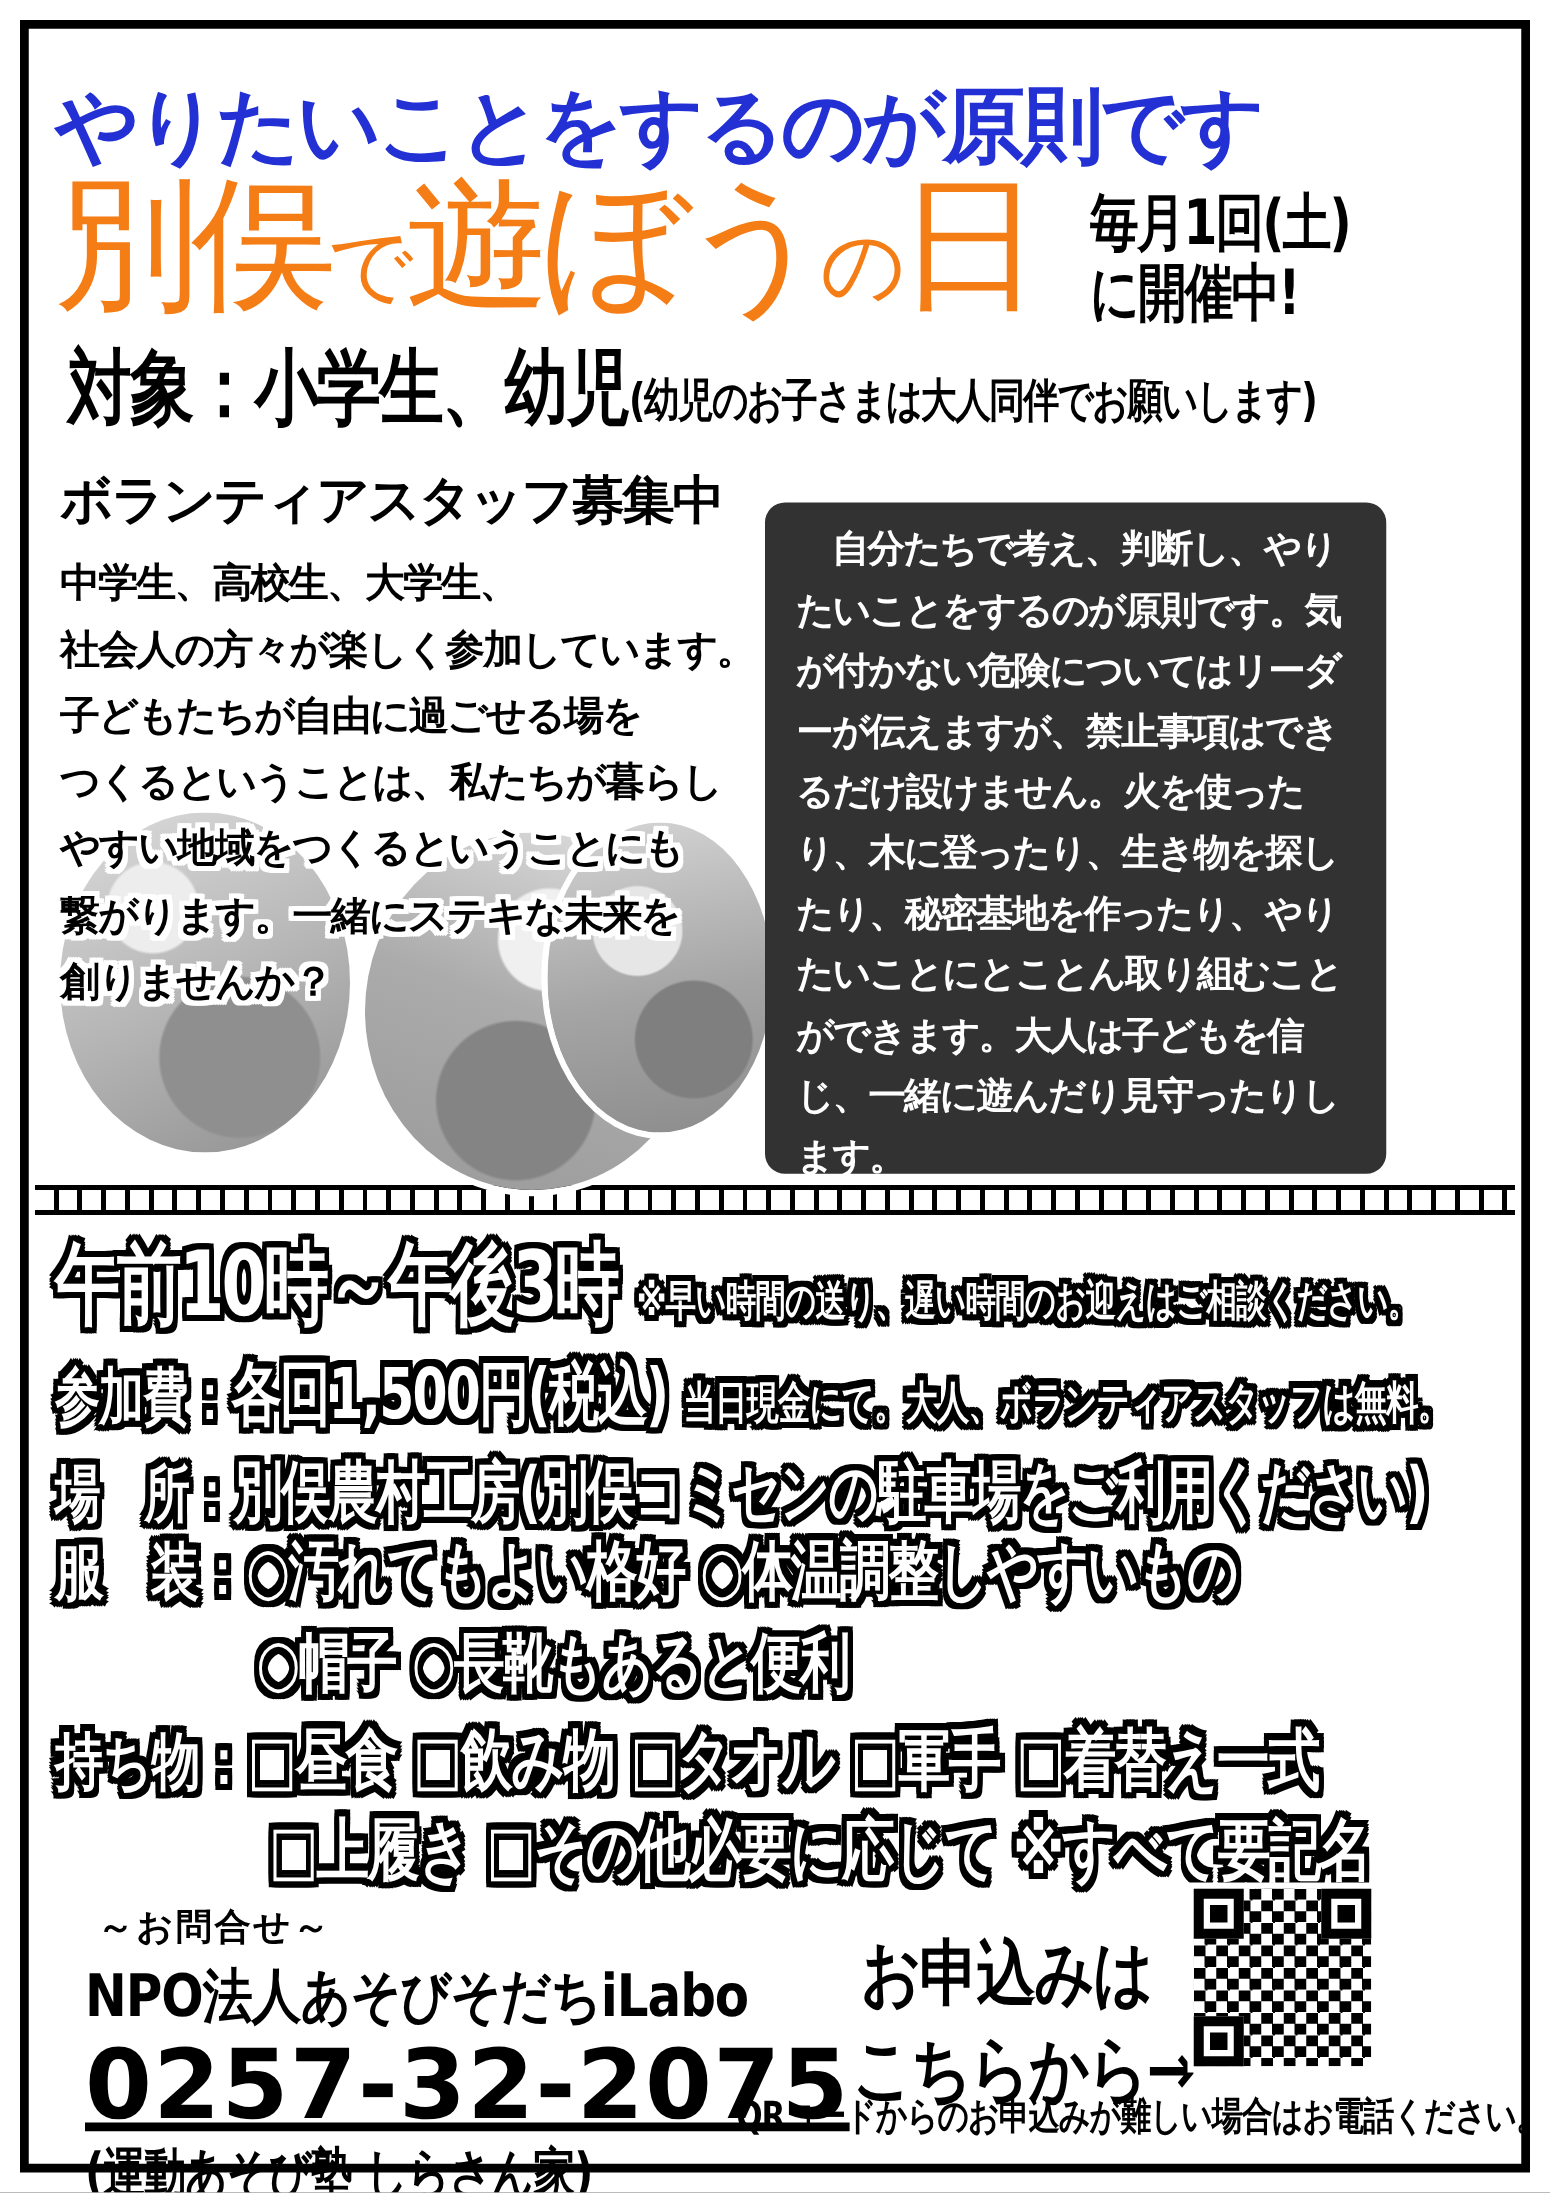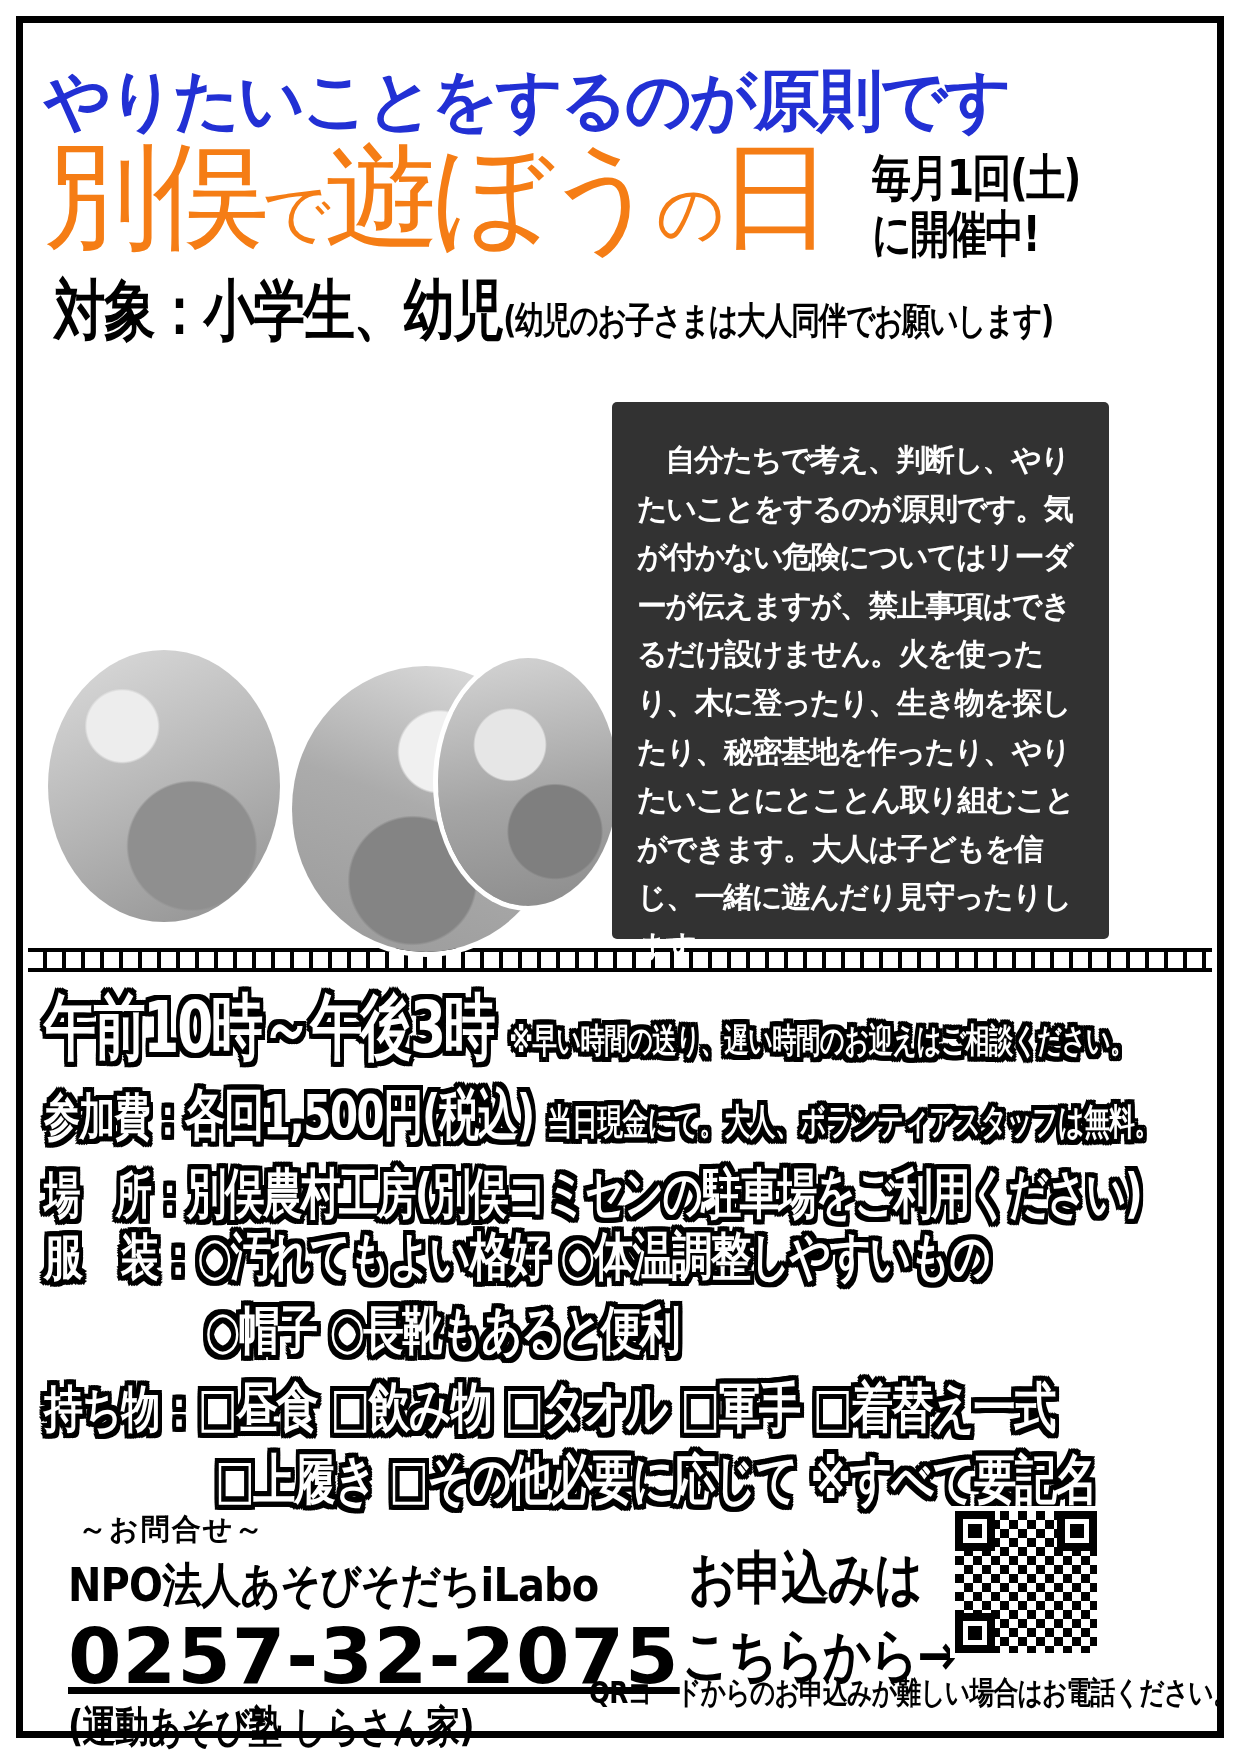--- a/index.html
+++ b/index.html
@@ -39,21 +39,21 @@
   .target-main { font-size:66px; font-weight:bold; color:#000; letter-spacing:-2px; }
   .target-note { font-size:37px; font-weight:bold; color:#000; letter-spacing:-2px; }
 
   
   .volunteer { left:48px; top:372px; z-index:3; }
   .v-head { font-size:42px; font-weight:bold; letter-spacing:-2px; margin-bottom:12px; color:#000; }
   .v-line { font-size:32px; font-weight:bold; letter-spacing:-1.5px; line-height:1.66; white-space:nowrap; }
 
   
   .principle { left:612px; top:402px; width:497px; height:537px; box-sizing:border-box;
-    background:var(--box-dark); border-radius:5px; padding:34px 25px; z-index:2; white-space:normal; }
+    background:var(--box-dark); border-radius:16px; padding:14px 25px; z-index:2; white-space:normal; }
   .principle p { margin:0; color:#fff; font-size:30px; font-weight:bold;
     letter-spacing:-1.5px; line-height:1.62; }
 
   
   .ph { position:absolute; border-radius:50%; z-index:1; box-shadow:0 0 0 5px #fff; }
   .ph1 { left:48px;  top:650px; width:232px; height:272px;
     background:radial-gradient(circle at 32% 28%, #ededed 0 14%, rgba(0,0,0,0) 15%),
                radial-gradient(circle at 62% 72%, #8f8f8f 0 26%, rgba(0,0,0,0) 27%),
                linear-gradient(155deg,#dcdcdc,#b3b3b3 55%,#909090); }
   .ph2 { left:292px; top:666px; width:268px; height:286px;
@@ -83,21 +83,21 @@
   .place-main { font-size:54px; letter-spacing:-2px; }
   .clothes-row { left:44px; top:1222px; transform:scaleX(0.78); }
   .clothes-main { font-size:52px; letter-spacing:-2px; }
   .clothes-row2 { left:205px; top:1296px; transform:scaleX(0.78); }
   .items-row { left:44px; top:1372px; transform:scaleX(0.78); }
   .items-main { font-size:54px; letter-spacing:-2px; }
   .items-row2 { left:215px; top:1444px; transform:scaleX(0.78); }
 
   
   .contact { left:68px; top:1510px; color:#000; }
-  .c-head { font-size:29px; font-weight:bold; letter-spacing:2px; margin:0 0 4px 10px; }
+  .c-head { font-size:29px; font-weight:bold; letter-spacing:2px; margin:12px 0 4px 10px; }
   .c-org { font-size:47px; font-weight:bold; letter-spacing:-1px;
     transform:scaleX(0.85); transform-origin:left top; }
   .c-phone { font-size:77px; font-weight:bold; letter-spacing:1px; line-height:1.05;text-decoration:underline; }
   .c-sub { font-size:43px; font-weight:bold; letter-spacing:-1px;
     transform:scaleX(0.78); transform-origin:left top; }
 
   
   .apply { left:655px; top:1540px; width:300px; text-align:center; font-size:58px;
     font-weight:bold; color:#000; line-height:1.32; letter-spacing:-2px;
     transform:scaleX(0.82); transform-origin:center top; }
@@ -127,20 +127,30 @@
   </div>
 
   <div class="abs target-row">
     <span class="target-main">対象：小学生、幼児</span><span class="target-note">(幼児のお子さまは大人同伴でお願いします)</span>
   </div>
 
   <div class="ph ph1"></div>
   <div class="ph ph2"></div>
   <div class="ph ph3"></div>
 
+  <div class="abs volunteer">
+    <div class="v-head halo-w">ボランティアスタッフ募集中</div>
+    <div class="v-line halo-w">中学生、高校生、大学生、</div>
+    <div class="v-line halo-w">社会人の方々が楽しく参加しています。</div>
+    <div class="v-line halo-w">子どもたちが自由に過ごせる場を</div>
+    <div class="v-line halo-w">つくるということは、私たちが暮らし</div>
+    <div class="v-line halo-w">やすい地域をつくるということにも</div>
+    <div class="v-line halo-w">繋がります。一緒にステキな未来を</div>
+    <div class="v-line halo-w">創りませんか？</div>
+  </div>
 
   <div class="abs principle">
     <p>　自分たちで考え、判断し、やりたいことをするのが原則です。気が付かない危険についてはリーダーが伝えますが、禁止事項はできるだけ設けません。火を使ったり、木に登ったり、生き物を探したり、秘密基地を作ったり、やりたいことにとことん取り組むことができます。大人は子どもを信じ、一緒に遊んだり見守ったりします。</p>
   </div>
 
   <div class="divider"></div>
 
   <div class="abs orow time-row">
     <span class="time-big ol-b">午前10時～午後3時</span><span class="time-note ol-b">※早い時間の送り、遅い時間のお迎えはご相談ください。</span>
   </div>

